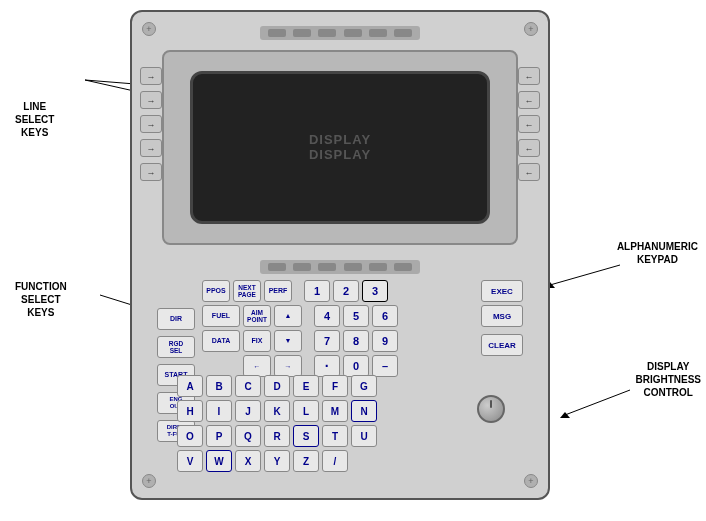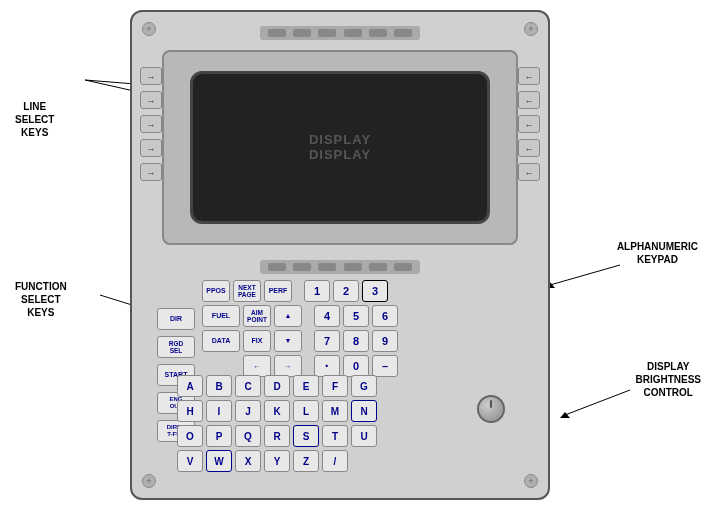--- a/index.html
+++ b/index.html
@@ -460,20 +460,26 @@
         <div style="width:38px;height:22px;"></div>
         <div class="fkey">←</div>
         <div class="fkey">→</div>
         <div style="width:6px;"></div>
         <div class="nkey" style="font-size:14px;">·</div>
         <div class="nkey">0</div>
         <div class="nkey">–</div>
       </div>
     </div>
 
+    <div style="position:absolute;top:0;right:0;">
+      <div class="rkey" style="margin-bottom:3px;">EXEC</div>
+      <div class="rkey" style="margin-bottom:3px;">MSG</div>
+      <div style="height:4px;"></div>
+      <div class="rkey">CLEAR</div>
+    </div>
 
     <div class="alpha-pad">
 
       <div class="alpha-row">
         <div class="akey">A</div>
         <div class="akey">B</div>
         <div class="akey">C</div>
         <div class="akey">D</div>
         <div class="akey">E</div>
         <div class="akey">F</div>

